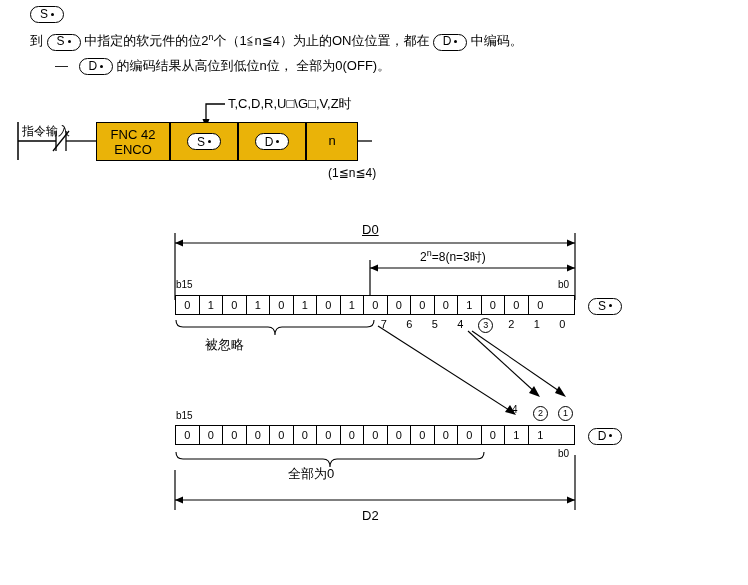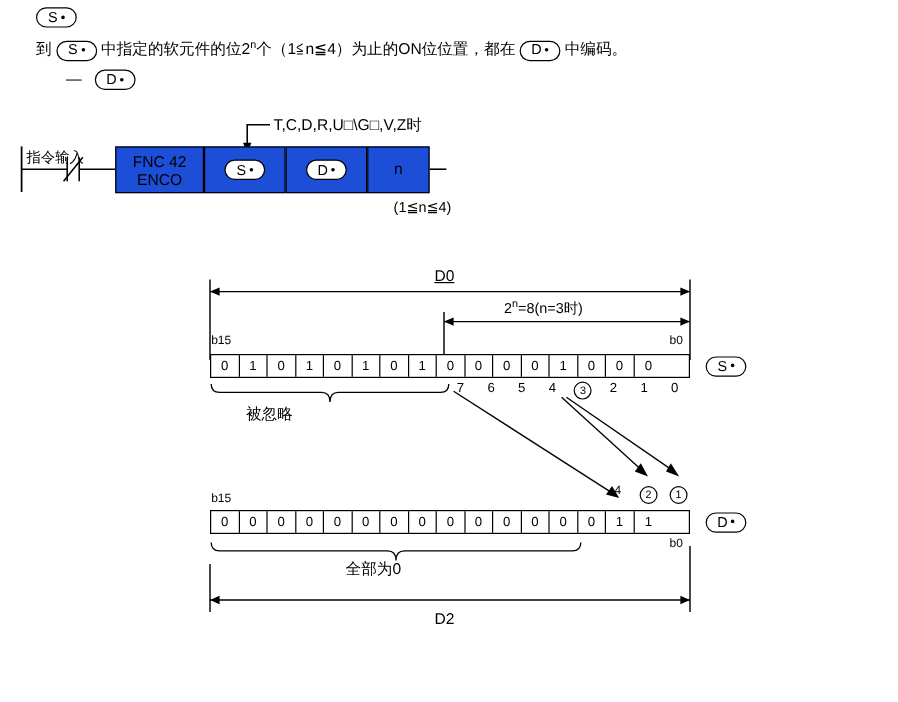--- a/index.html
+++ b/index.html
@@ -23,21 +23,21 @@
     border:1.2px solid #000; border-radius:10px;
     height:17px; min-width:34px; padding:0 4px;
     font-size:12px; background:#fff; box-sizing:border-box;
   }
   .pill .dot {
     width:3px; height:3px; background:#000; border-radius:50%;
     display:inline-block; margin-left:3px; margin-bottom:1px;
   }
 
   
-  .box { border:1.2px solid #000; box-sizing:border-box; background:#1d4ed8; }
+  .box { border:1.2px solid #000; box-sizing:border-box; background:#eab308; }
 
   .bitrow { display:flex; border:1.2px solid #000; box-sizing:border-box; height:20px; }
   .bitrow > div {
     width:23.5px; border-right:1px solid #000; box-sizing:border-box;
     display:flex; align-items:center; justify-content:center;
     font-size:11px;
   }
   .bitrow > div:last-child { border-right:none; }
 
   .circnum {
@@ -71,20 +71,21 @@
   <span>中编码。</span>
 </div>
 
 <div class="abs txt" style="left:55px; top:58px;">
   <span>—</span>
   &nbsp;
   <span class="pill">
       <span>D</span>
       <span class="dot"></span>
     </span>
+  <span>的编码结果从高位到低位n位， 全部为0(OFF)。</span>
 </div>
 
 <div class="abs txt" style="left:228px; top:96px;">T,C,D,R,U□\G□,V,Z时</div>
 <svg width="748" height="585">
 
   <polyline points="225,104 206,104 206,122" fill="none" stroke="#000" stroke-width="1.3"></polyline>
   <polygon points="206,128 202.5,119 209.5,119" fill="#000"></polygon>
 
   <line x1="18" y1="122" x2="18" y2="160" stroke="#000" stroke-width="1.5"></line>
   <line x1="18" y1="141" x2="56" y2="141" stroke="#000" stroke-width="1.3"></line>

